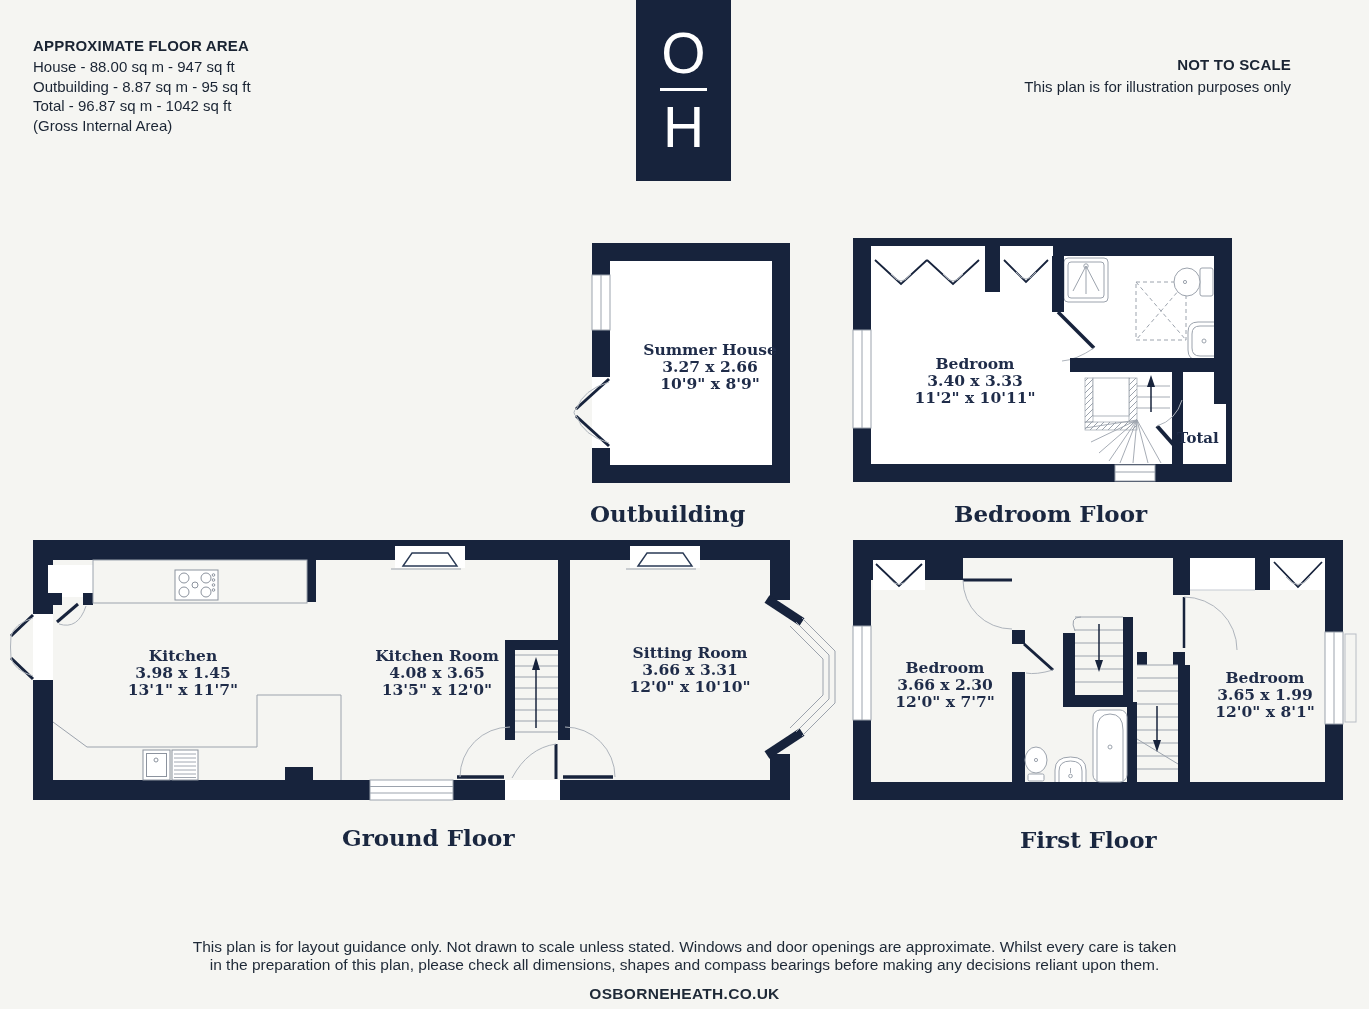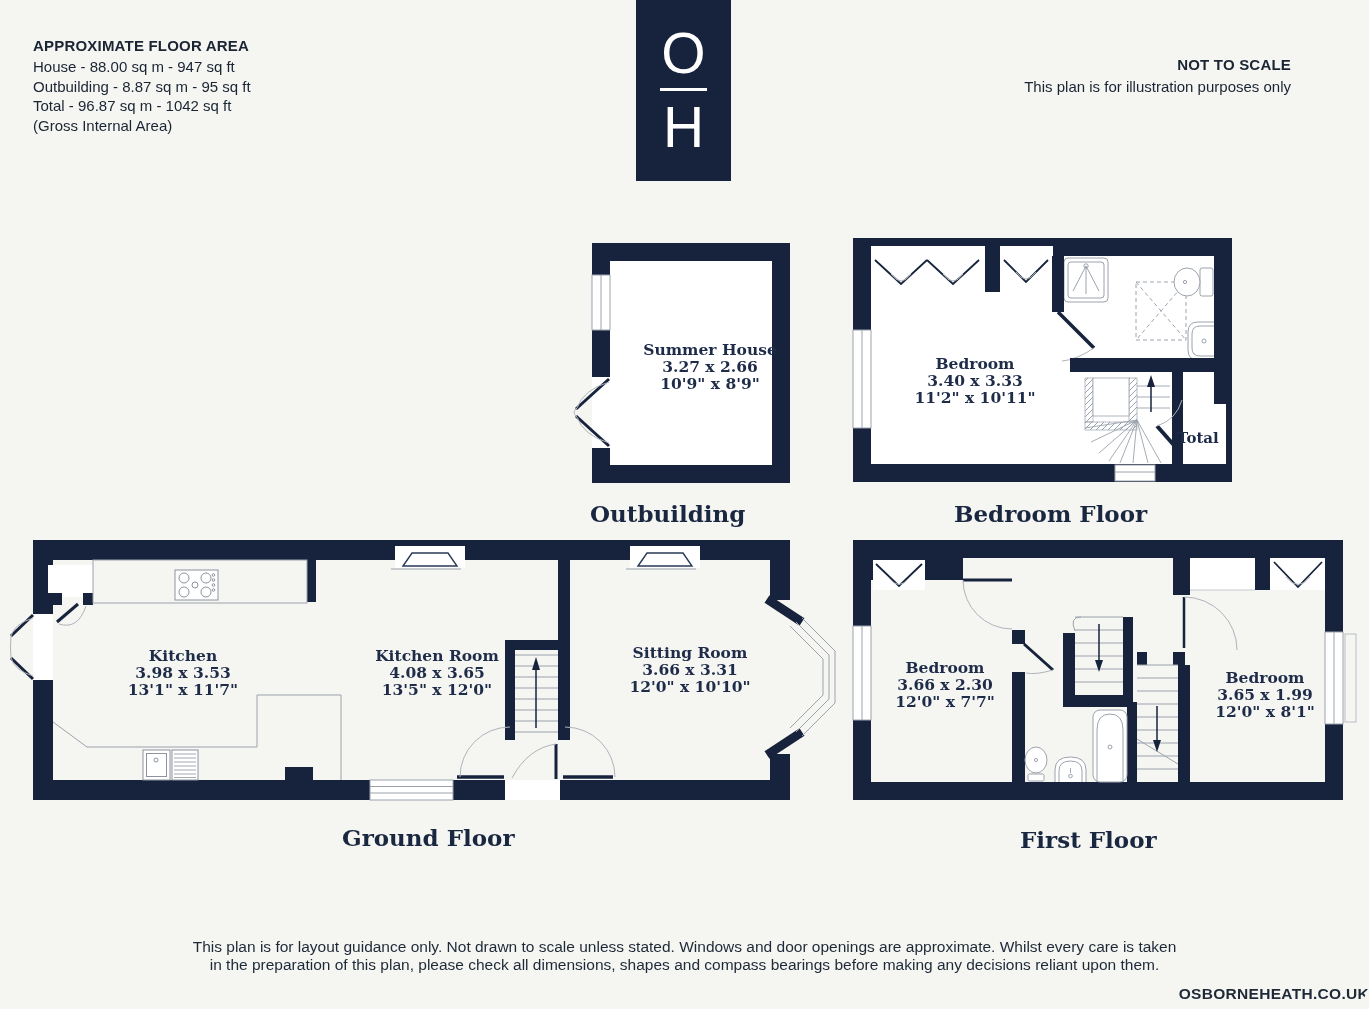--- a/index.html
+++ b/index.html
@@ -19,21 +19,21 @@
   
   .room-label{position:absolute;text-align:center;color:#1F2C49;
               font-family:"DejaVu Serif",serif;font-weight:600;font-size:15.5px;line-height:17px;}
   .room-label span{display:block;}
   .floor-title{position:absolute;color:#1A2740;
                font-family:"DejaVu Serif",serif;font-weight:700;font-size:23px;}
   #eaves-label{position:absolute;left:1177px;top:429px;width:60px;text-align:left;color:#1F2C49;
                font-family:"DejaVu Serif",serif;font-weight:600;font-size:15px;}
   
   #footer{left:0;top:938px;width:1369px;text-align:center;color:#1E2937;font-size:15.5px;line-height:17.5px;}
-  #website{left:0;top:985px;width:1369px;text-align:right;color:#1E2937;font-size:15.5px;font-weight:bold;letter-spacing:.3px;}
+  #website{left:0;top:985px;width:1369px;text-align:center;color:#1E2937;font-size:15.5px;font-weight:bold;letter-spacing:.3px;}
   svg{position:absolute;overflow:visible;}
 </style>
 </head>
 <body>
 
 <div id="canvas">
 
   <div class="abs" id="area-block">
     <div class="ttl"></div>
     <div class="ttl" style="margin-top:-21.5px">APPROXIMATE FLOOR AREA</div>
@@ -282,21 +282,21 @@
       <line x1="757" y1="217" x2="792" y2="194" stroke="#17233C" stroke-width="9"></line>
       <g stroke="#9CA3AD" stroke-width="1" fill="none">
         <path d="M 792,80 L 825,113 L 825,165 L 792,198"></path>
         <path d="M 786,84 L 819,117 L 819,161 L 786,194"></path>
         <path d="M 780,88 L 813,121 L 813,157 L 780,190"></path>
       </g>
     </g>
   </svg>
   <div class="room-label" style="left:83px;top:647px;width:200px">
     <span>Kitchen</span>
-    <span>3.98 x 3.53</span>
+    <span>3.98 x 1.45</span>
     <span>13'1" x 11'7"</span>
   </div>
   <div class="room-label" style="left:337px;top:647px;width:200px">
     <span>Kitchen Room</span>
     <span>4.08 x 3.65</span>
     <span>13'5" x 12'0"</span>
   </div>
   <div class="room-label" style="left:590px;top:644px;width:200px">
     <span>Sitting Room</span>
     <span>3.66 x 3.31</span>

